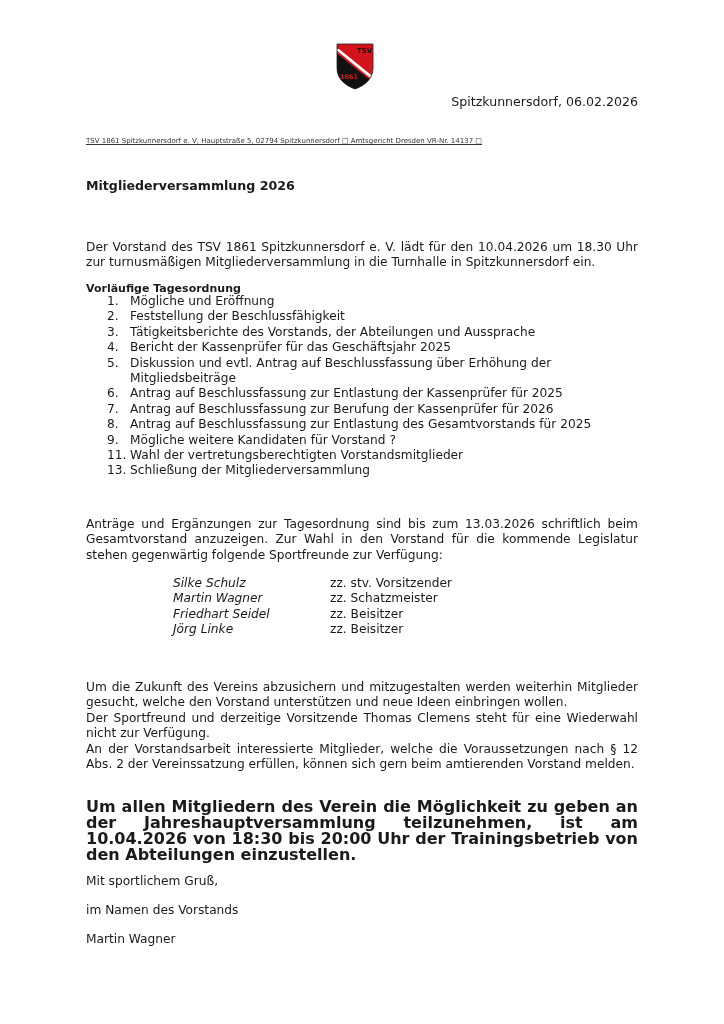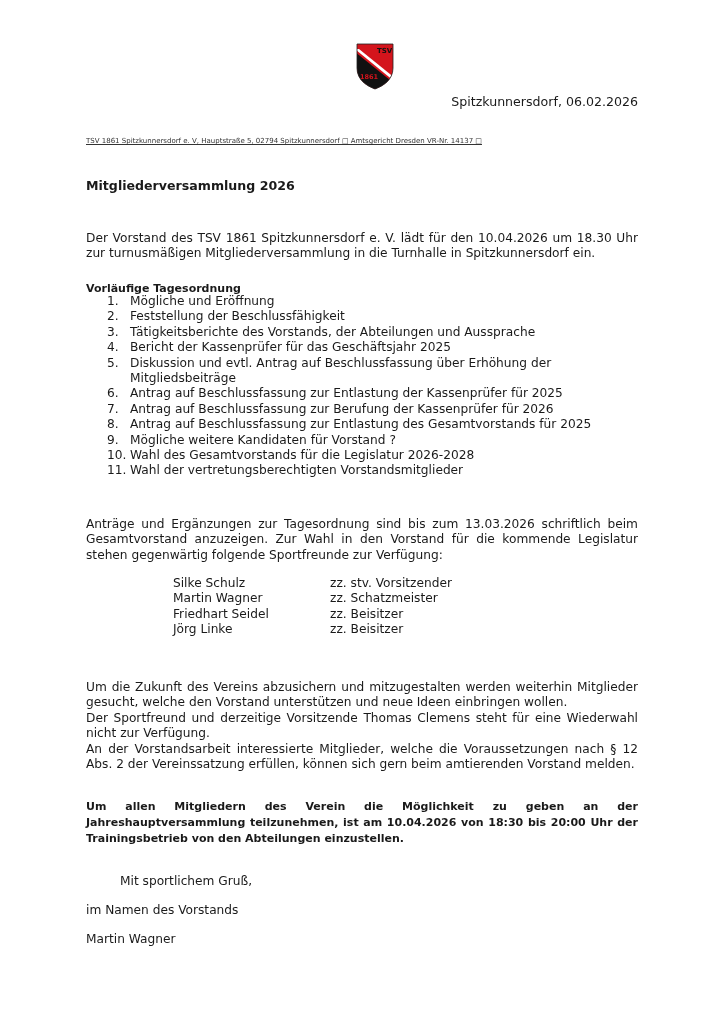--- a/index.html
+++ b/index.html
@@ -16,21 +16,20 @@
       color: #1a1a1a;
       font-size: 12.2px;
       line-height: 15.4px;
     }
     .abs { position: absolute; }
     .logo {
       left: 335px;
       top: 42px;
       width: 40px;
       height: 48px;
-      margin-left: 20px;
     }
     .date-line {
       right: 86px;
       top: 94px;
       font-size: 12.6px;
     }
     .sender-line {
       left: 86px;
       top: 136px;
       font-size: 7px;
@@ -43,21 +42,21 @@
       left: 86px;
       top: 178px;
       font-weight: bold;
       font-size: 12.6px;
     }
     .block {
       left: 86px;
       width: 552px;
     }
     .justify { text-align: justify; text-align-last: left; }
-    .intro { top: 231px; }
+    .intro { top: 240px; }
     .agenda-heading {
       left: 86px;
       top: 281px;
       font-weight: bold;
       font-size: 11px;
     }
     .agenda {
       left: 107px;
       top: 294px;
       width: 530px;
@@ -76,30 +75,30 @@
     .agenda .txt { flex: 1; }
     .submissions { top: 517px; }
     .candidates {
       left: 173px;
       top: 576px;
     }
     .cand-row {
       display: flex;
       line-height: 15.4px;
     }
-    .cand-name { width: 157px; }
+    .cand-name { width: 157px; font-style: italic; }
     .chair-note { top: 680px; }
     .bold-note {
       top: 799px;
       font-weight: bold;
-      font-size: 11px;
+      font-size: 16px;
       line-height: 16px;
     }
     .closing { left: 86px; }
-    .c1 { top: 874px; margin-left: 34px; }
+    .c1 { top: 874px; }
     .c2 { top: 903px; }
     .c3 { top: 932px; }
   </style>
 </head>
 <body>
 
 <div class="abs logo">
   <svg width="40" height="48" viewBox="0 0 40 48">
     <defs>
       <clipPath id="shieldclip">
@@ -156,26 +155,26 @@
     </li>
   <li>
       <span class="num">8.</span>
       <span class="txt">Antrag auf Beschlussfassung zur Entlastung des Gesamtvorstands für 2025</span>
     </li>
   <li>
       <span class="num">9.</span>
       <span class="txt">Mögliche weitere Kandidaten für Vorstand ?</span>
     </li>
   <li>
-      <span class="num">10.</span>
-      <span class="txt">Wahl des Gesamtvorstands für die Legislatur 2026-2028</span>
-    </li>
-  <li>
       <span class="num">11.</span>
       <span class="txt">Wahl der vertretungsberechtigten Vorstandsmitglieder</span>
+    </li>
+  <li>
+      <span class="num">13.</span>
+      <span class="txt">Schließung der Mitgliederversammlung</span>
     </li>
 </ul>
 
 <div class="abs block justify submissions">Anträge und Ergänzungen zur Tagesordnung sind bis zum 13.03.2026 schriftlich beim Gesamtvorstand anzuzeigen. Zur Wahl in den Vorstand für die kommende Legislatur stehen gegenwärtig folgende Sportfreunde zur Verfügung:</div>
 
 <div class="abs candidates">
   <div class="cand-row">
       <span class="cand-name">Silke Schulz</span>
       <span>zz. stv. Vorsitzender</span>
     </div>

